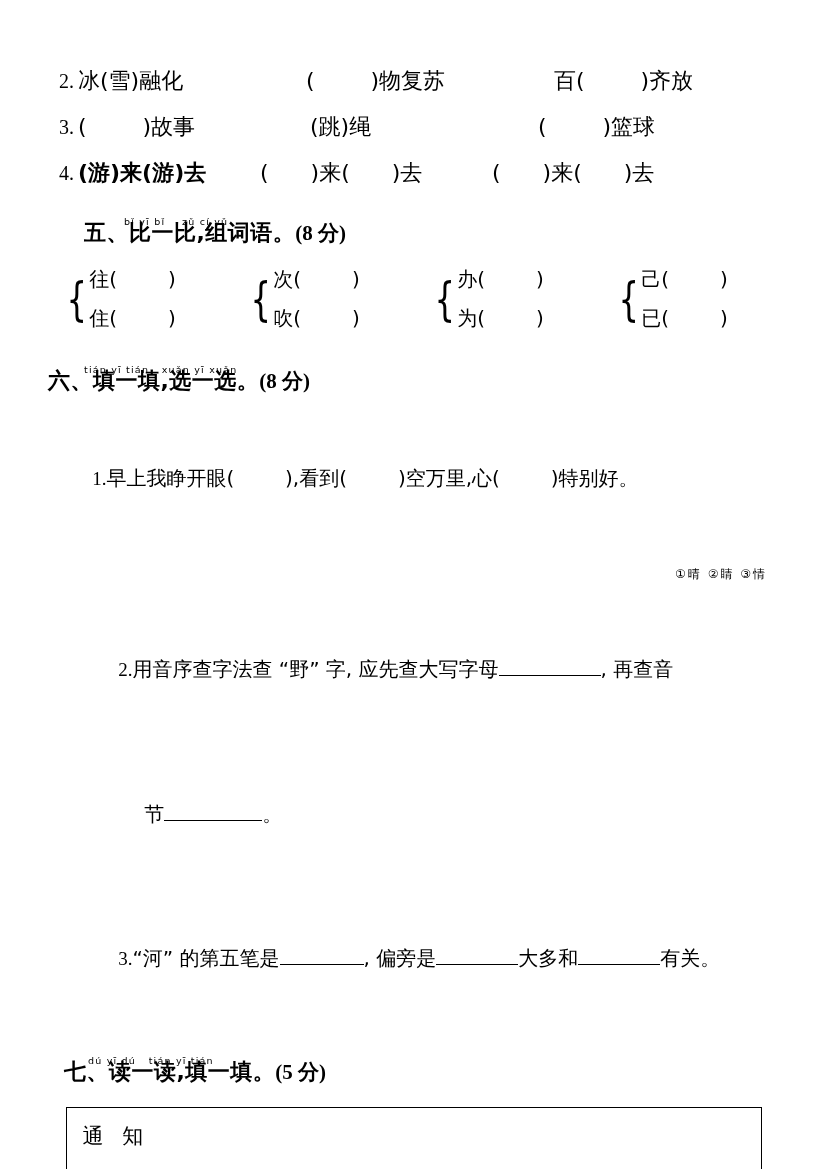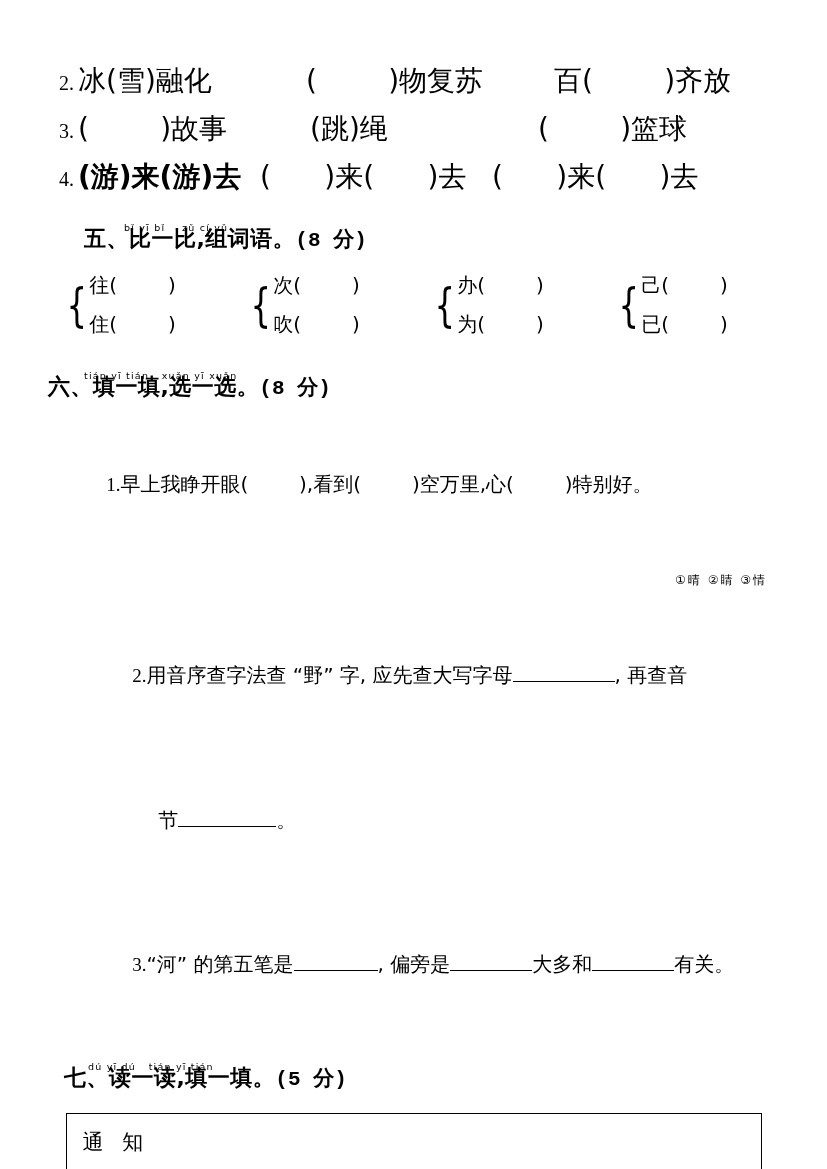--- a/index.html
+++ b/index.html
@@ -30,21 +30,21 @@
     white-space: pre;
   }
   .num {
     width: 52px;
     text-align: right;
     padding-right: 4px;
     font-family: "Liberation Serif", serif;
   }
   .cn {
     font-family: "DejaVu Sans", sans-serif;
-    font-size: 28px;
+    font-size: 22px;
   }
 
   
   .section-head {
     position: relative;
     margin-top: 22px;
     margin-bottom: 2px;
     height: 38px;
   }
   .sec-title {
@@ -56,21 +56,21 @@
   }
   .pinyin-over {
     position: absolute;
     font-family: "DejaVu Sans", sans-serif;
     font-size: 9.5px;
     letter-spacing: 1.2px;
     white-space: pre;
     top: -2px;
   }
   .score {
-    font-family: Liberation Mono, monospace;
+    font-family: Liberation Serif, serif;
     font-weight: bold;
     font-size: 21px;
   }
 
   
   #top-rows {
     padding-top: 58px;
     padding-left: 22px;
   }
   #top-rows .row { margin-bottom: 0px; }
@@ -100,21 +100,21 @@
     flex-direction: column;
     gap: 12px;
   }
   .brace-lines div {
     font-family: "DejaVu Sans", sans-serif;
     font-size: 20px;
     white-space: pre;
   }
 
   
-  .q-block { padding-left: 32px; }
+  .q-block { padding-left: 18px; }
   .q-line {
     font-size: 20px;
     line-height: 48px;
     white-space: pre;
     font-family: "DejaVu Sans", sans-serif;
   }
   .q-line .num-s {
     font-family: "Liberation Serif", serif;
     font-size: 19px;
   }

